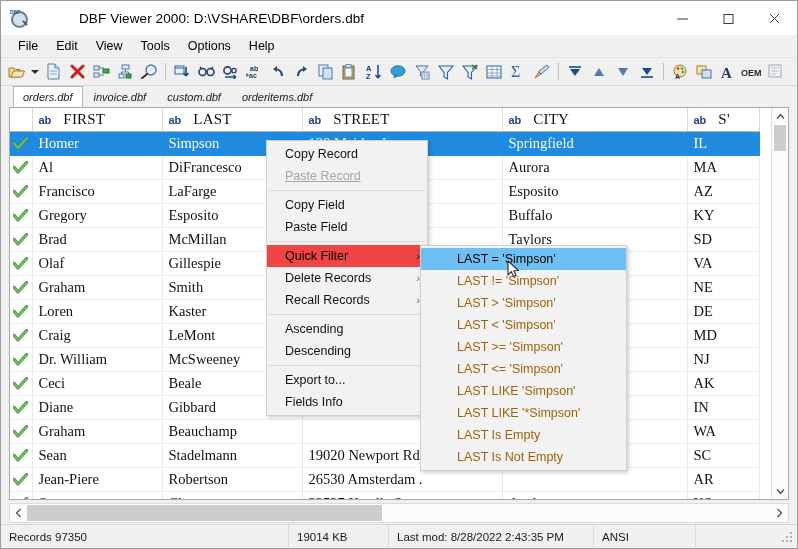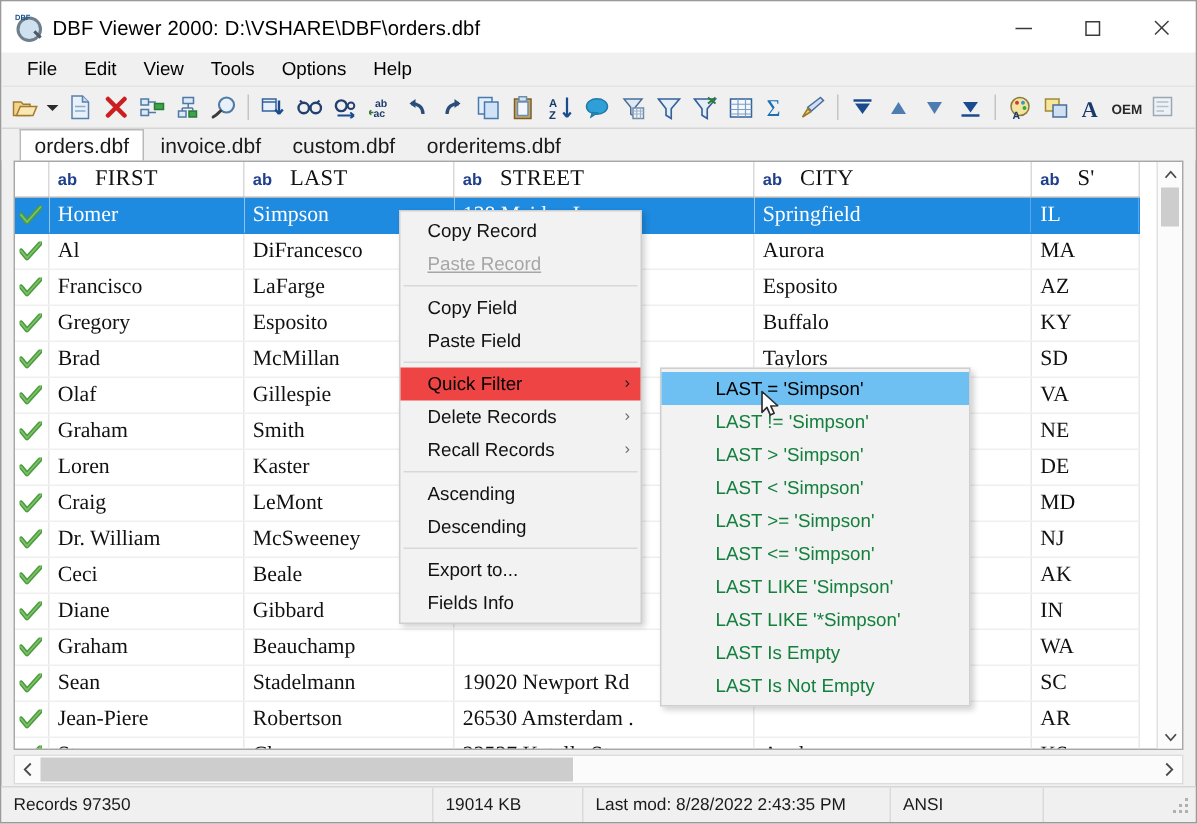--- a/index.html
+++ b/index.html
@@ -11,20 +11,21 @@
   }
   .window{
     position:relative;width:798px;height:549px;box-sizing:border-box;
     border:1px solid #9a9a9a;background:#f0f0f0;display:flex;flex-direction:column;
   }
 
   
   .titlebar{
     height:34px;min-height:34px;background:#ffffff;display:flex;align-items:center;
     position:relative;
+    gap:44px;
   }
   .title-icon{
     width:18px;height:18px;margin-left:9px;margin-right:7px;position:relative;flex:0 0 auto;
   }
   .title-icon .mag{
     position:absolute;left:1px;top:2px;width:13px;height:13px;border-radius:50%;
     border:2px solid #6f7e8c;background:#cfe0ee;
   }
   .title-icon .mag::after{
     content:"";position:absolute;left:9px;top:9px;width:6px;height:2px;background:#4d5a66;
@@ -66,23 +67,24 @@
   .tbcaret{
     width:12px;height:23px;display:flex;align-items:center;justify-content:center;flex:0 0 auto;
   }
 
   
   .tabstrip{
     height:21px;min-height:21px;background:#f0f0f0;display:flex;align-items:flex-end;
     padding-left:12px;
   }
   .tab{
-    font-size:14px;color:#1a1a1a;padding:3px 9px 3px 9px;margin-right:1px;
+    font-size:11px;color:#1a1a1a;padding:3px 9px 3px 9px;margin-right:1px;
     background:#f0f0f0;border:1px solid transparent;border-bottom:none;white-space:nowrap;
     line-height:14px;
+    font-style:italic;
   }
   .tab.active{
     background:#ffffff;border-color:#b9b9b9;border-bottom:1px solid #ffffff;
     position:relative;top:1px;
   }
 
   
   .gridwrap{
     flex:1 1 auto;margin:0 8px 0 8px;border:1px solid #a8a8a8;background:#fff;
     position:relative;overflow:hidden;display:flex;flex-direction:column;
@@ -160,21 +162,21 @@
   .ctxmenu .arr{position:absolute;right:7px;top:50%;transform:translateY(-50%);
     font-size:11px;color:#6a6a6a;line-height:1;}
   .ctxmenu .item.hl .arr{color:#1a1a1a;}
 
   .submenu{
     position:absolute;background:#f2f2f2;border:1px solid #cfcfcf;
     box-shadow:2px 2px 4px rgba(0,0,0,.18);padding:2px 0;z-index:50;
   }
   .submenu .item{
     height:22px;display:flex;align-items:center;padding:0 14px 0 36px;
-    font-size:12.5px;color:#15803d;white-space:nowrap;
+    font-size:12.5px;color:#a16207;white-space:nowrap;
   }
   .submenu .item.hl{background:#6fc0f2;color:#000;}
 
   
   .cursor{position:absolute;z-index:99;pointer-events:none;}
 </style>
 </head>
 <body>
 
 <div class="window">
@@ -723,21 +725,21 @@
         <span class="arr">›</span>
       </div>
       <div class="sep"></div>
       <div class="item">Ascending</div>
       <div class="item">Descending</div>
       <div class="sep"></div>
       <div class="item">Export to...</div>
       <div class="item">Fields Info</div>
     </div>
 
-    <div class="submenu" id="qf-submenu" style="left:430px;top:137px;width:205px;">
+    <div class="submenu" id="qf-submenu" style="left:410px;top:137px;width:205px;">
         <div class="item hl">LAST = 'Simpson'</div>
         <div class="item">LAST != 'Simpson'</div>
         <div class="item">LAST &gt; 'Simpson'</div>
         <div class="item">LAST &lt; 'Simpson'</div>
         <div class="item">LAST &gt;= 'Simpson'</div>
         <div class="item">LAST &lt;= 'Simpson'</div>
         <div class="item">LAST LIKE 'Simpson'</div>
         <div class="item">LAST LIKE '*Simpson'</div>
         <div class="item">LAST Is Empty</div>
         <div class="item">LAST Is Not Empty</div>

